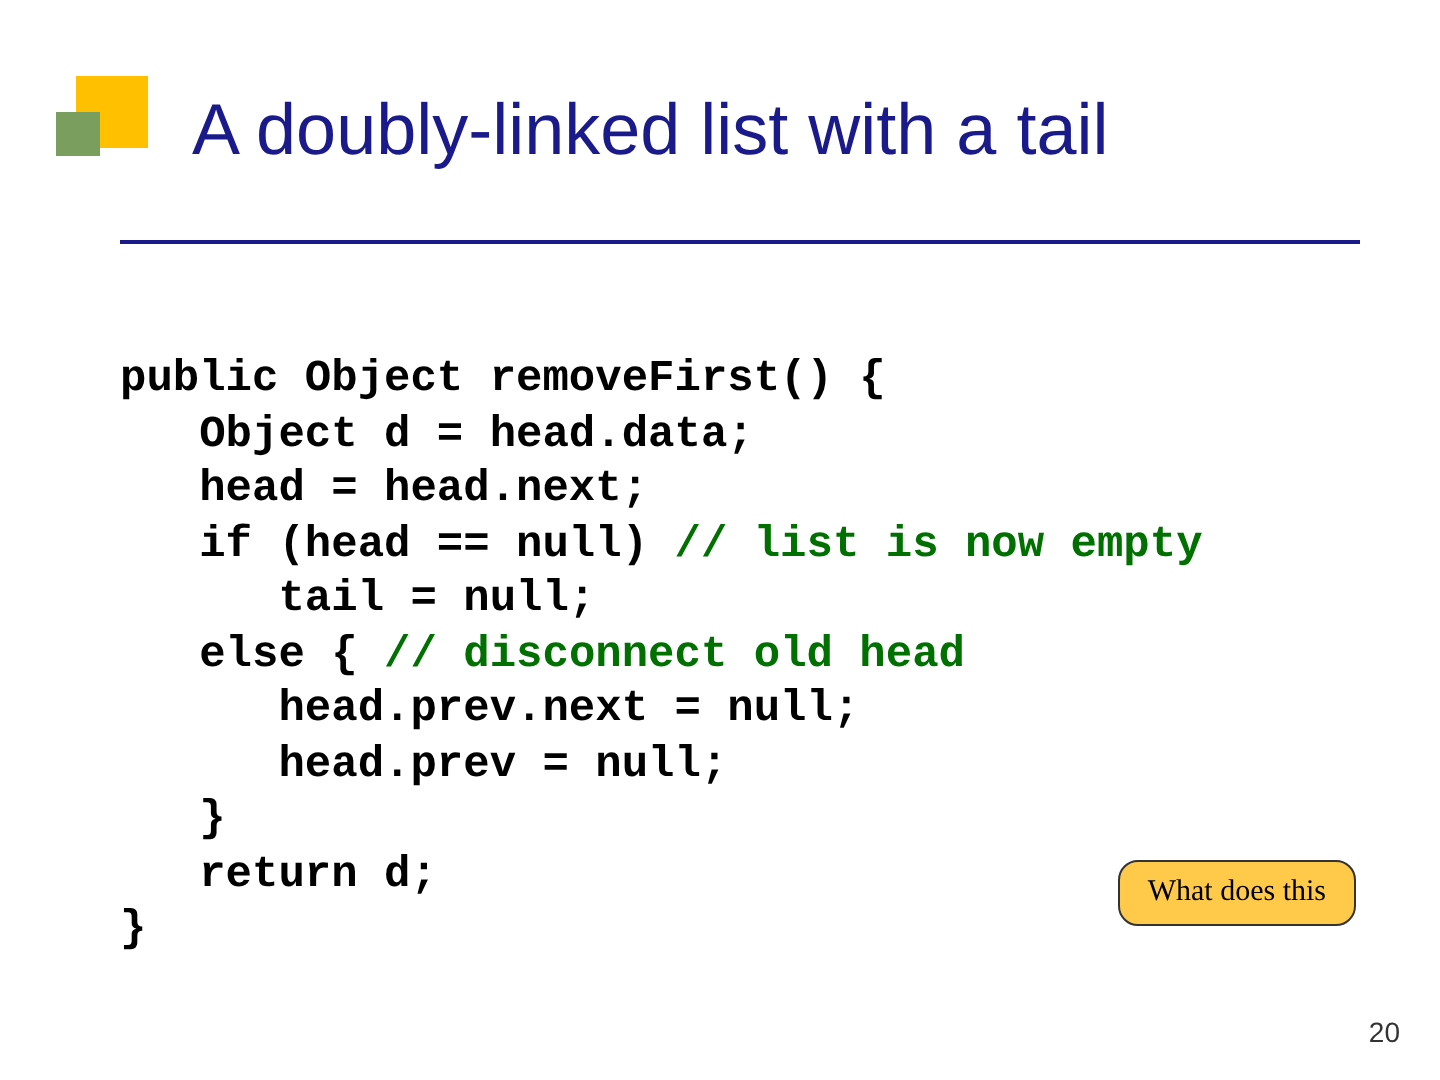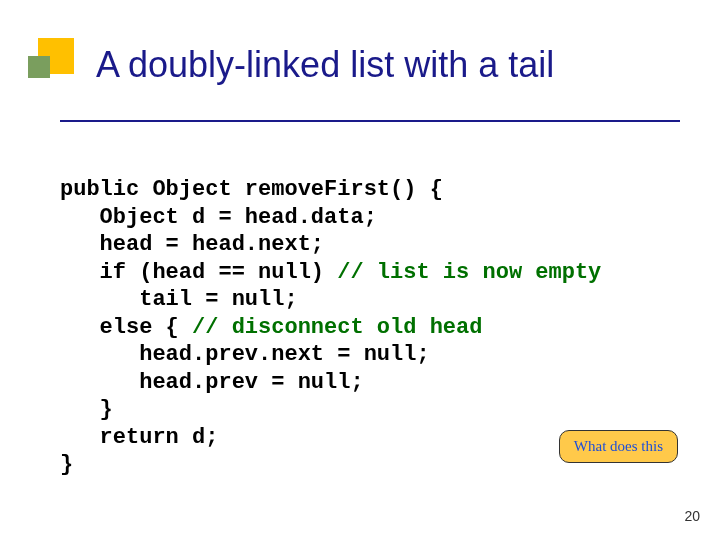--- a/index.html
+++ b/index.html
@@ -77,21 +77,21 @@
   .callout {
     position: absolute;
     right: 42px;
     top: 430px;
     background: #ffc94a;
     border: 1.5px solid #333;
     border-radius: 10px;
     padding: 6px 14px;
     font-family: "Comic Sans MS", "Comic Sans", cursive;
     font-size: 15px;
-    color: #1d4ed8;
+    color: #000000;
     text-align: center;
     line-height: 1.25;
   }
   .callout .em {
     font-style: italic;
   }
   .page-number {
     position: absolute;
     bottom: 16px;
     right: 20px;

